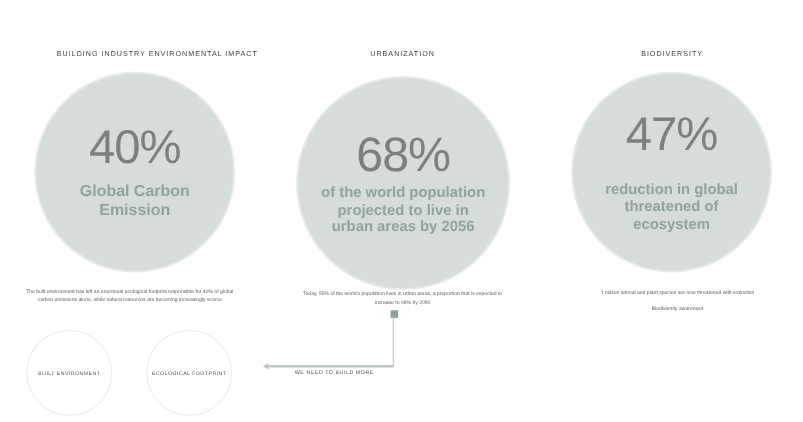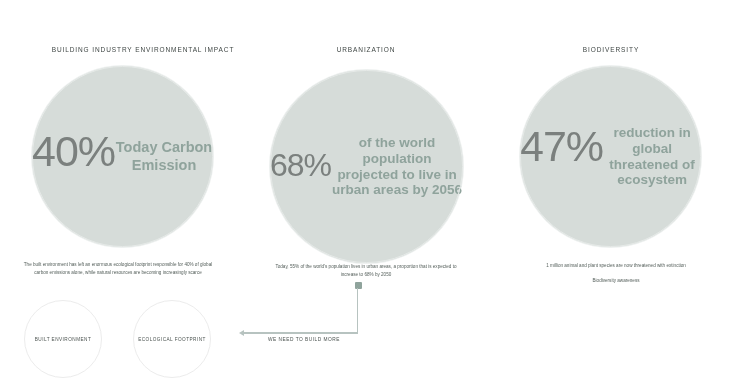--- a/index.html
+++ b/index.html
@@ -35,20 +35,21 @@
     transform: translateX(-50%);
   }
 
   
   .stat-circle {
     position: absolute;
     border-radius: 50%;
     background: #d6dcd9;
     box-shadow: 0 0 0 1px #eef1f0;
     display: flex;
+    flex-direction: column;
     align-items: center;
     justify-content: center;
     text-align: center;
     box-sizing: border-box;
   }
   .stat-ring {
     position: absolute;
     border-radius: 50%;
     border: 1px solid #e6eae8;
     box-sizing: border-box;
@@ -68,21 +69,21 @@
 
   
   #circle-carbon { left: 32px; top: 66px; width: 181px; height: 181px; }
   #ring-carbon   { left: 32px; top: 66px; width: 181px; height: 181px; }
   #circle-carbon .stat-number  { font-size: 43px; margin-bottom: 10px; }
   #circle-carbon .stat-caption { font-size: 14.5px; max-width: 150px; }
 
   
   #circle-urban { left: 270px; top: 70px; width: 193px; height: 193px; }
   #ring-urban   { left: 270px; top: 70px; width: 193px; height: 193px; }
-  #circle-urban .stat-number  { font-size: 32px; margin-bottom: 4px; }
+  #circle-urban .stat-number  { font-size: 44px; margin-bottom: 4px; }
   #circle-urban .stat-caption { font-size: 13.5px; max-width: 160px; }
 
   
   #circle-bio { left: 520px; top: 66px; width: 181px; height: 181px; }
   #ring-bio   { left: 520px; top: 66px; width: 181px; height: 181px; }
   #circle-bio .stat-number  { font-size: 43px; margin-bottom: 20px; }
   #circle-bio .stat-caption { font-size: 13.5px; max-width: 155px; }
 
   
   .note {
@@ -157,21 +158,21 @@
 <div class="stage">
 
   <div class="col-heading" style="left:143px; top:46px;">BUILDING INDUSTRY ENVIRONMENTAL IMPACT</div>
 
   <div class="col-heading" style="left:366px; top:46px;">URBANIZATION</div>
 
   <div class="col-heading" style="left:611px; top:46px;">BIODIVERSITY</div>
 
   <div class="stat-circle" id="circle-carbon">
     <div class="stat-number">40%</div>
-    <div class="stat-caption">Today Carbon Emission</div>
+    <div class="stat-caption">Global Carbon Emission</div>
   </div>
   <div class="stat-ring" id="ring-carbon"></div>
 
   <div class="stat-circle" id="circle-urban">
     <div class="stat-number">68%</div>
     <div class="stat-caption">of the world population projected to live in urban areas by 2056</div>
   </div>
   <div class="stat-ring" id="ring-urban"></div>
 
   <div class="stat-circle" id="circle-bio">

